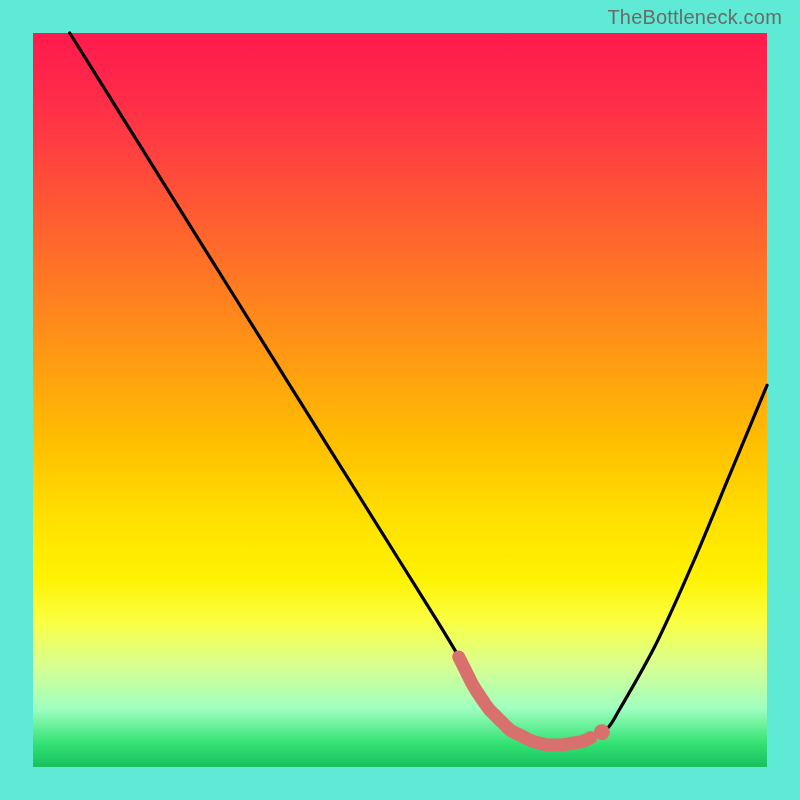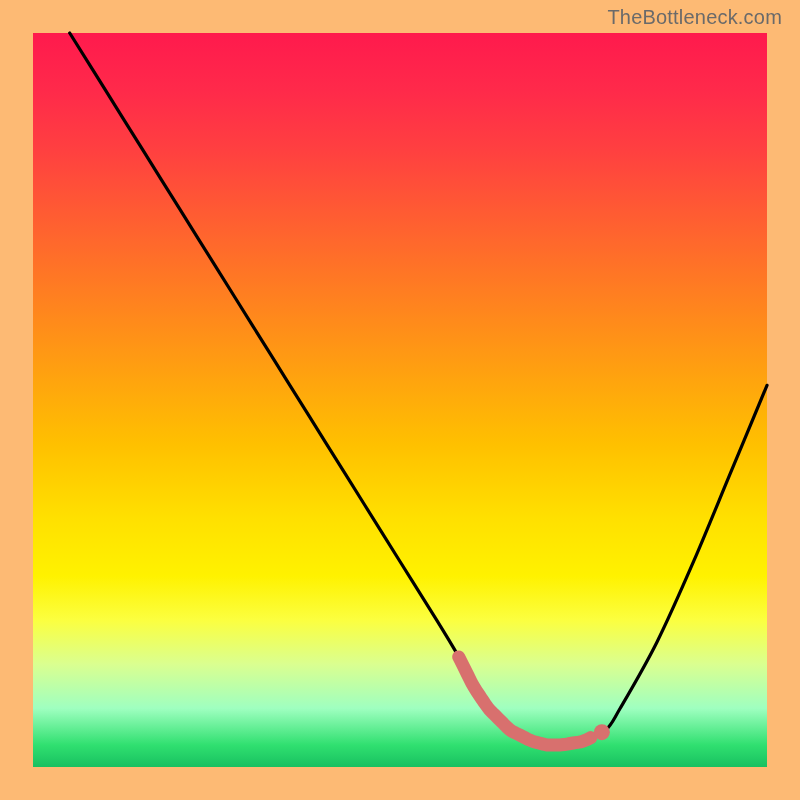--- a/index.html
+++ b/index.html
@@ -8,21 +8,21 @@
     width: 800px;
     height: 800px;
     background: #000;
     overflow: hidden;
     font-family: Arial, Helvetica, sans-serif;
   }
   .stage {
     position: relative;
     width: 800px;
     height: 800px;
-    background: #fdba74;
+    background: #5eead4;
   }
   .plot-area {
     position: absolute;
     left: 33px;
     top: 33px;
     width: 734px;
     height: 734px;
     background: linear-gradient(to bottom,
       #ff1a4d 0%,
       #ff2a4a 8%,

